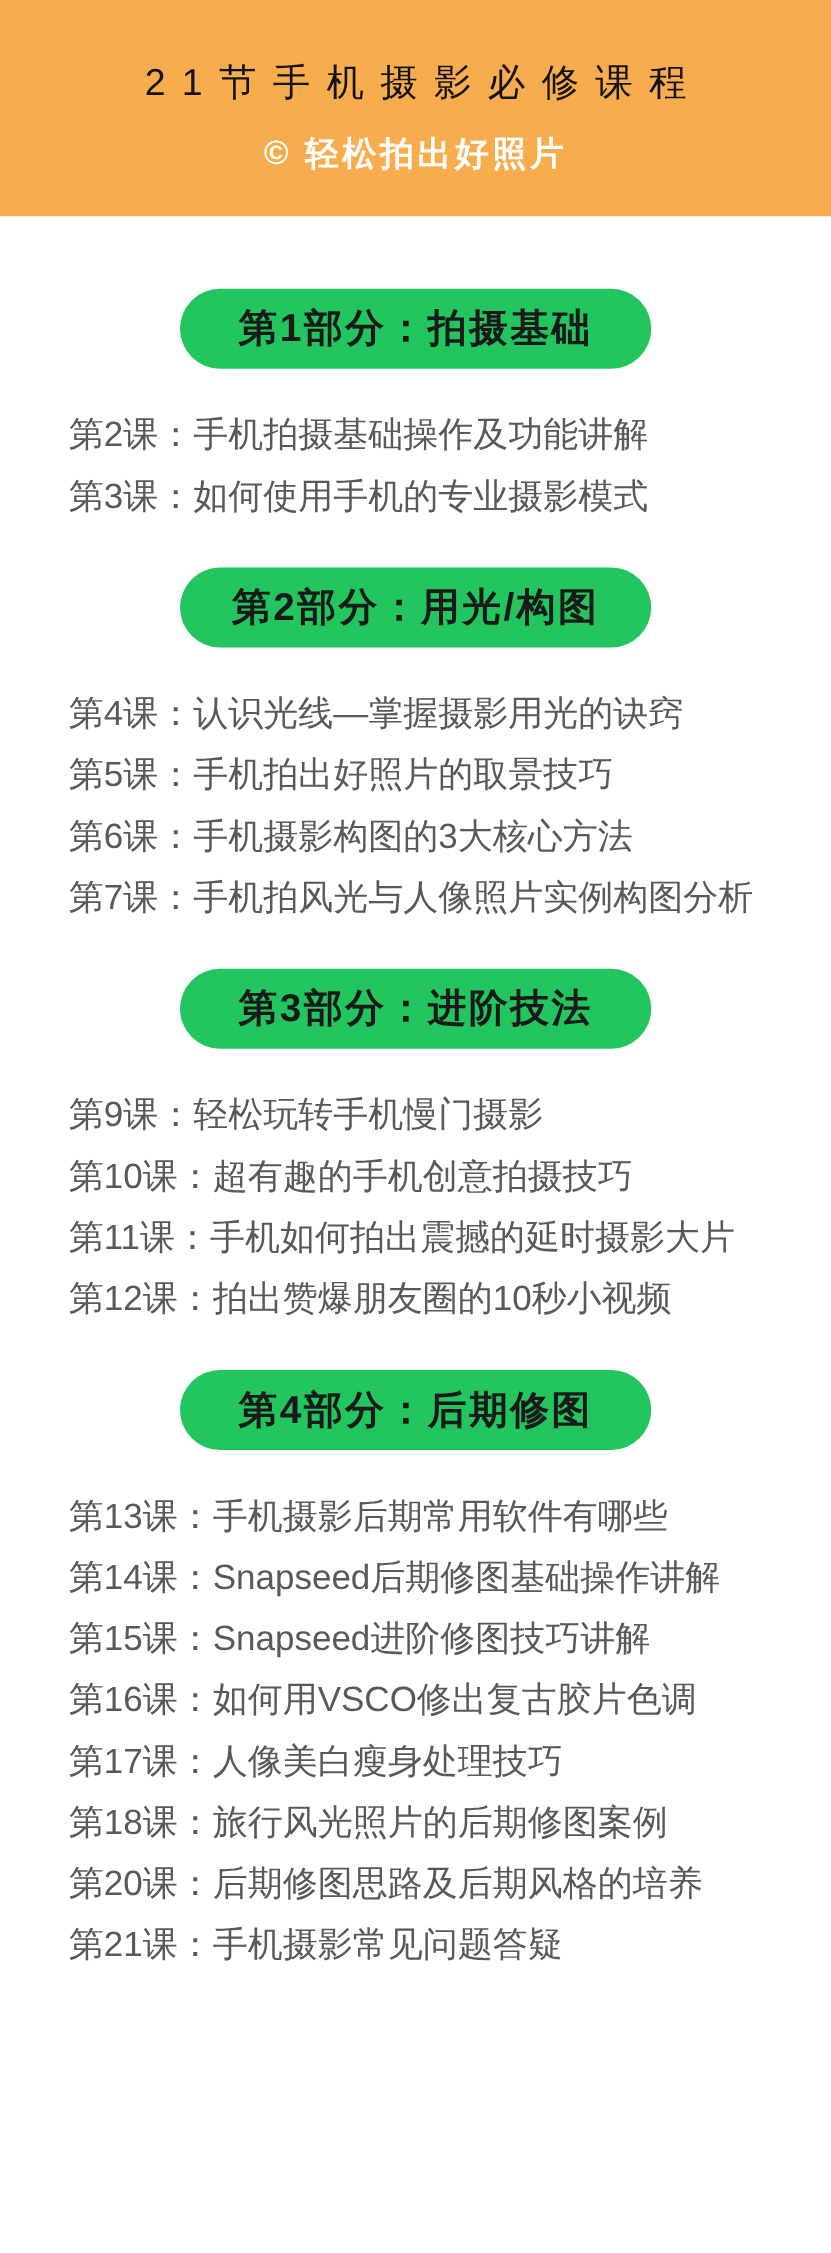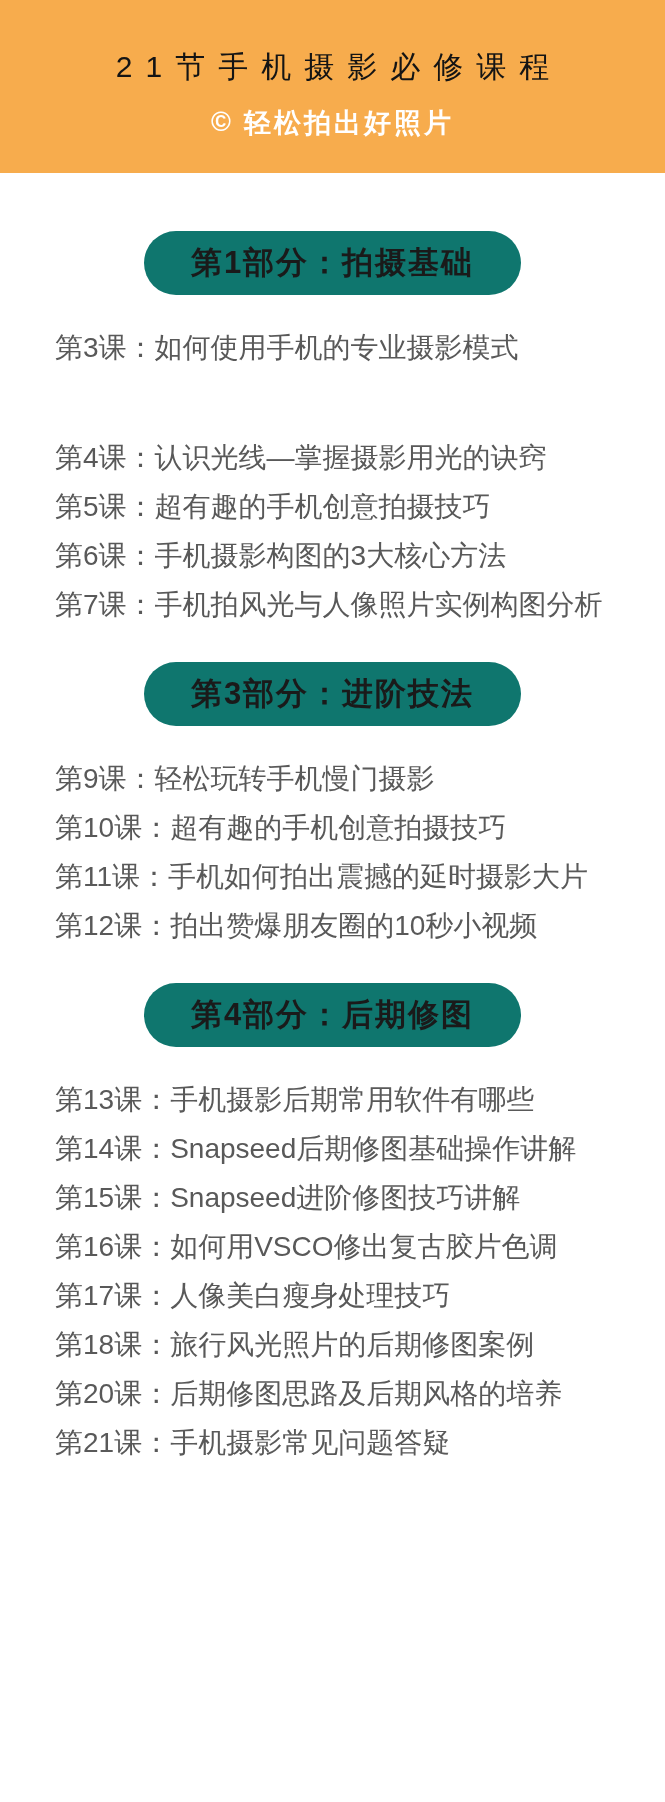--- a/index.html
+++ b/index.html
@@ -44,21 +44,21 @@
     align-items: center;
     gap: 10px;
     white-space: nowrap;
   }
   .section { margin-top: 33px; }
   .section.first { margin-top: 58px; }
   .badge {
     width: 377px;
     height: 64px;
     margin: 0 auto;
-    background: #0f766e;
+    background: #22c55e;
     border-radius: 32px;
     display: flex;
     align-items: center;
     justify-content: center;
     font-size: 31px;
     font-weight: bold;
     color: #1a1a1a;
     letter-spacing: 2px;
     white-space: nowrap;
   }
@@ -85,28 +85,30 @@
       <span>©</span>
       <span>轻松拍出好照片</span>
     </div>
   </header>
 
   <main>
 
     <section class="section first">
       <div class="badge">第1部分：拍摄基础</div>
       <ul class="lessons">
+        <li>第2课：手机拍摄基础操作及功能讲解</li>
         <li>第3课：如何使用手机的专业摄影模式</li>
       </ul>
     </section>
 
     <section class="section">
+      <div class="badge">第2部分：用光/构图</div>
       <ul class="lessons">
         <li>第4课：认识光线—掌握摄影用光的诀窍</li>
-        <li>第5课：超有趣的手机创意拍摄技巧</li>
+        <li>第5课：手机拍出好照片的取景技巧</li>
         <li>第6课：手机摄影构图的3大核心方法</li>
         <li>第7课：手机拍风光与人像照片实例构图分析</li>
       </ul>
     </section>
 
     <section class="section">
       <div class="badge">第3部分：进阶技法</div>
       <ul class="lessons">
         <li>第9课：轻松玩转手机慢门摄影</li>
         <li>第10课：超有趣的手机创意拍摄技巧</li>

